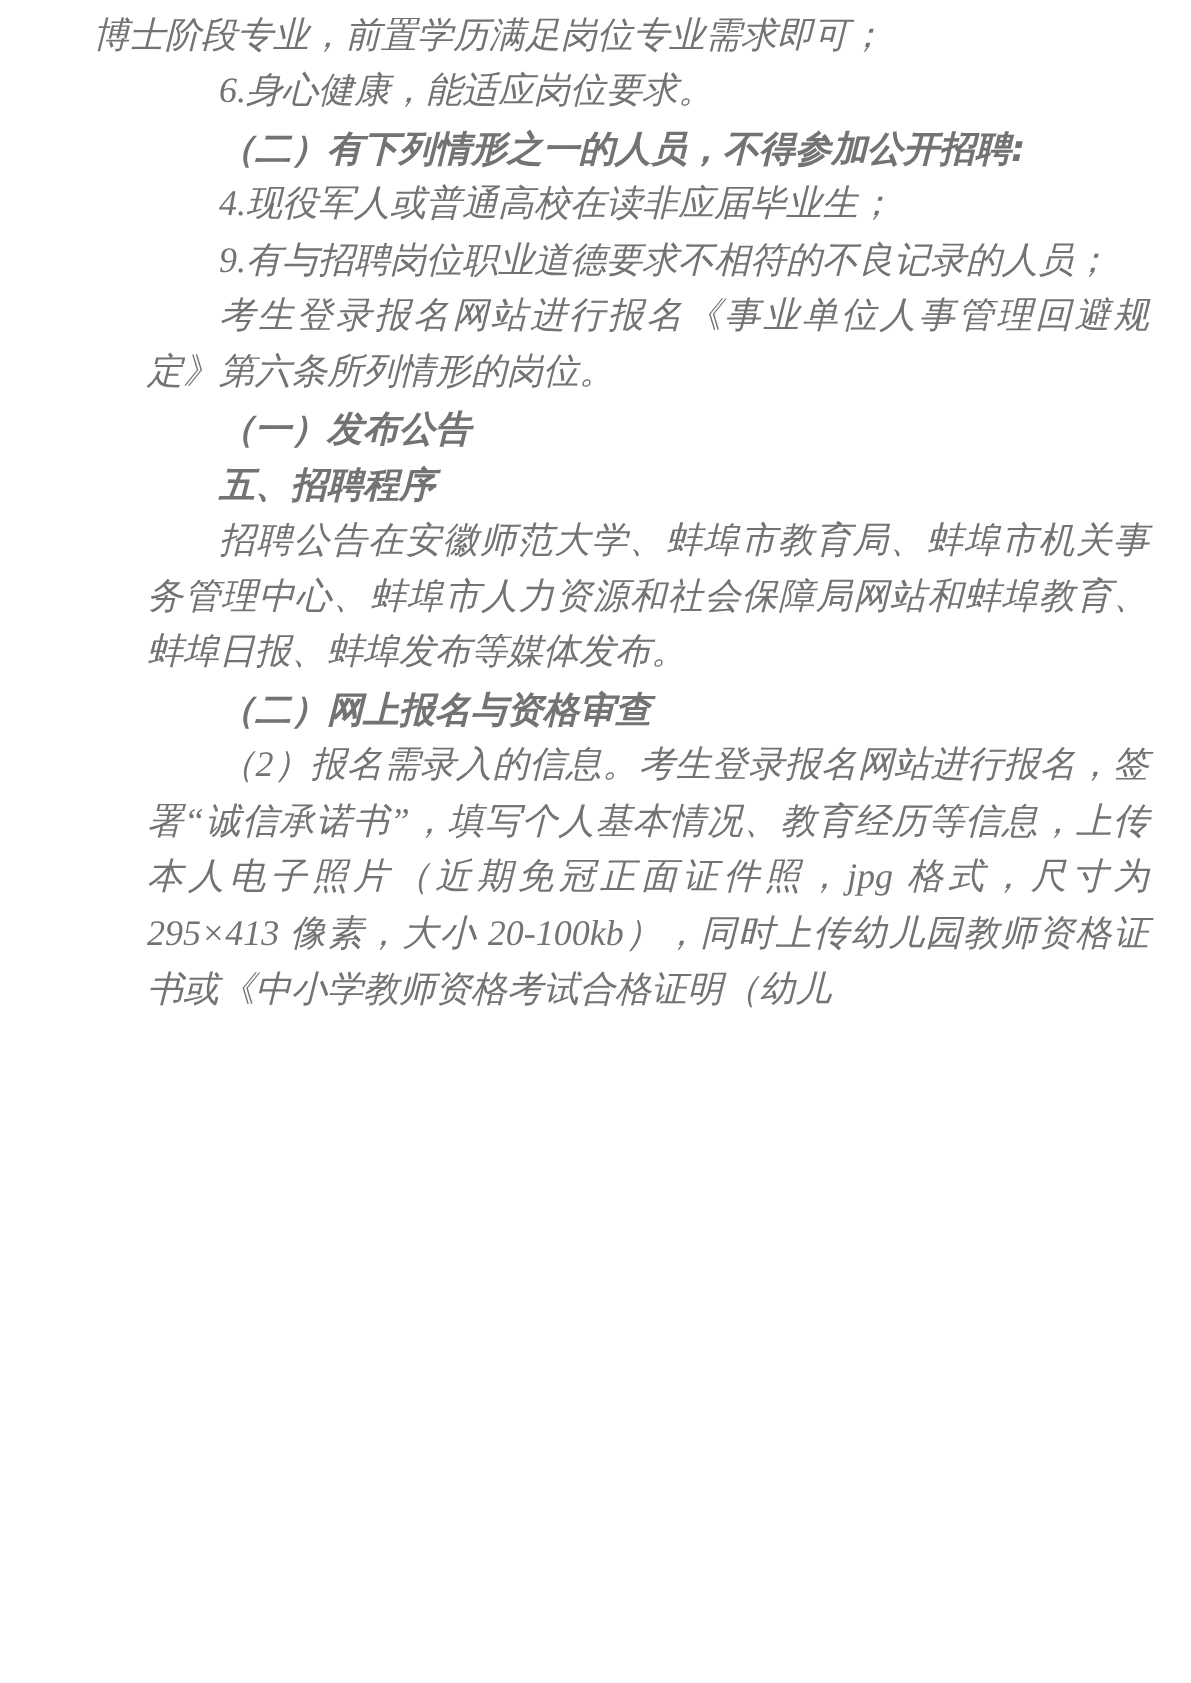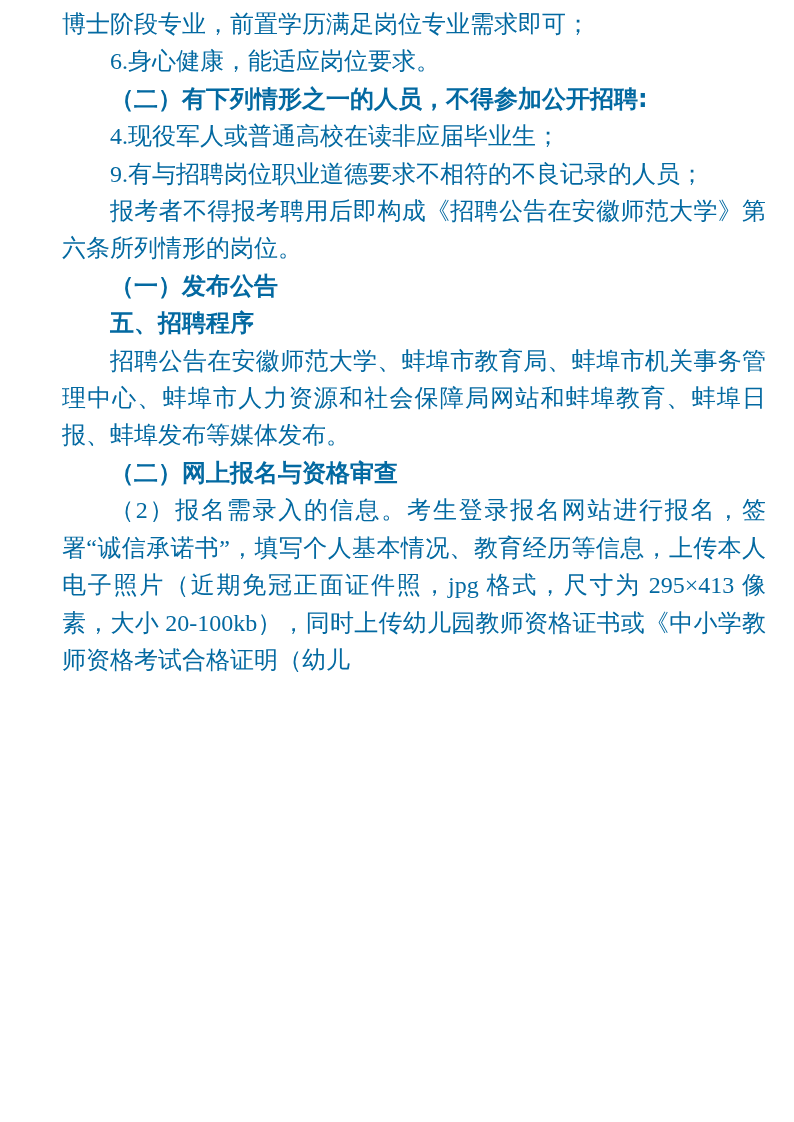--- a/index.html
+++ b/index.html
@@ -22,40 +22,42 @@
     width: 704px;
   }
   .content p {
     margin: 0;
     padding: 0;
     font-size: 24px;
     line-height: 37.4px;
     text-align: justify;
     text-justify: inter-character;
     font-family: "Liberation Serif", "DejaVu Serif", serif;
-    color: #0369a1;
+    color: #737373;
+    font-style: italic;
   }
   .content p.indent {
     text-indent: 2em;
+    margin-left: 36px;
   }
   .content p.heading {
     font-weight: bold;
     font-family: "DejaVu Sans", "Liberation Sans", sans-serif;
   }
 </style>
 </head>
 <body>
 
 <div class="page">
   <div class="content">
     <p class="body">博士阶段专业，前置学历满足岗位专业需求即可；</p>
     <p class="body indent">6.身心健康，能适应岗位要求。</p>
     <p class="heading indent">（二）有下列情形之一的人员，不得参加公开招聘:</p>
     <p class="body indent">4.现役军人或普通高校在读非应届毕业生；</p>
     <p class="body indent">9.有与招聘岗位职业道德要求不相符的不良记录的人员；</p>
-    <p class="body indent">报考者不得报考聘用后即构成《招聘公告在安徽师范大学》第六条所列情形的岗位。</p>
+    <p class="body indent">考生登录报名网站进行报名《事业单位人事管理回避规定》第六条所列情形的岗位。</p>
     <p class="heading indent">（一）发布公告</p>
     <p class="heading indent">五、招聘程序</p>
     <p class="body indent">招聘公告在安徽师范大学、蚌埠市教育局、蚌埠市机关事务管理中心、蚌埠市人力资源和社会保障局网站和蚌埠教育、蚌埠日报、蚌埠发布等媒体发布。</p>
     <p class="heading indent">（二）网上报名与资格审查</p>
     <p class="body indent">（2）报名需录入的信息。考生登录报名网站进行报名，签署“诚信承诺书”，填写个人基本情况、教育经历等信息，上传本人电子照片（近期免冠正面证件照，jpg 格式，尺寸为 295×413 像素，大小 20-100kb），同时上传幼儿园教师资格证书或《中小学教师资格考试合格证明（幼儿</p>
   </div>
 </div>
 
 </body></html>

